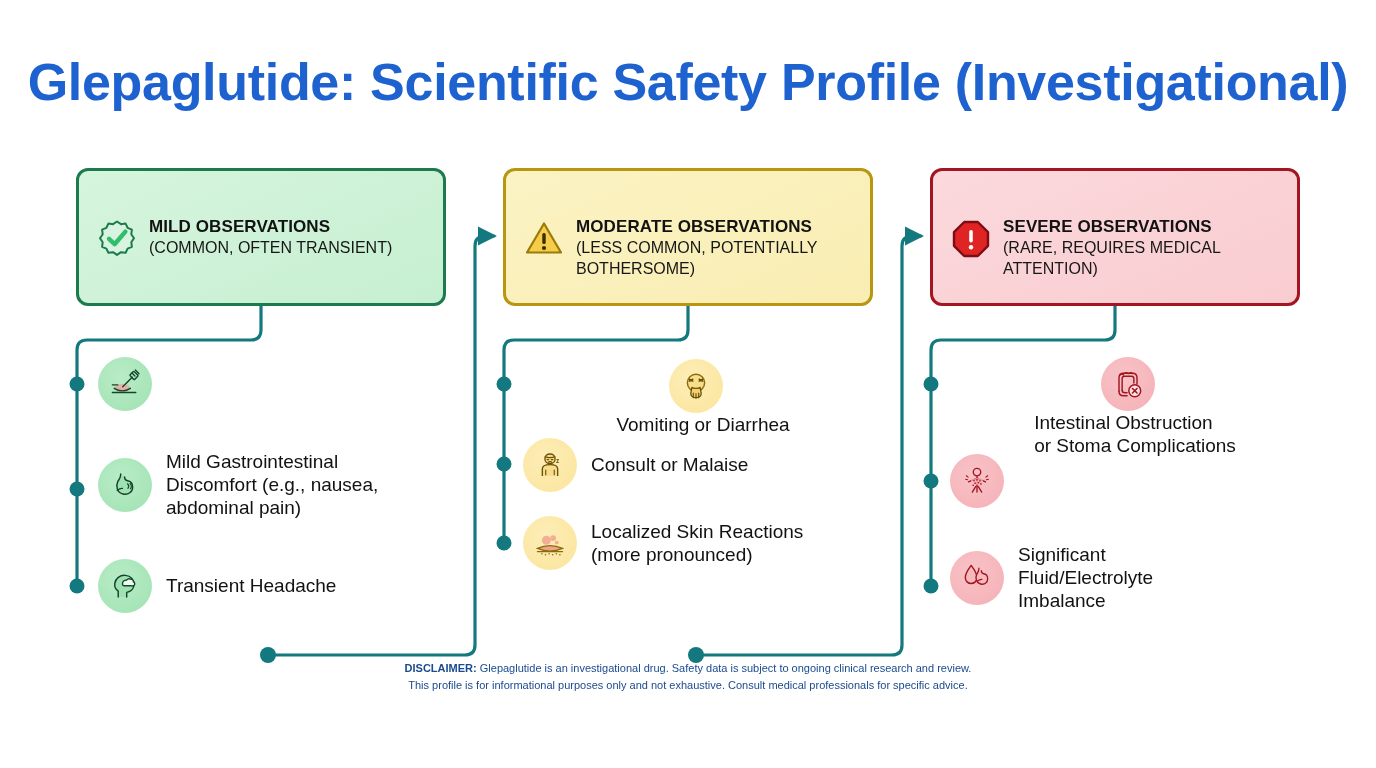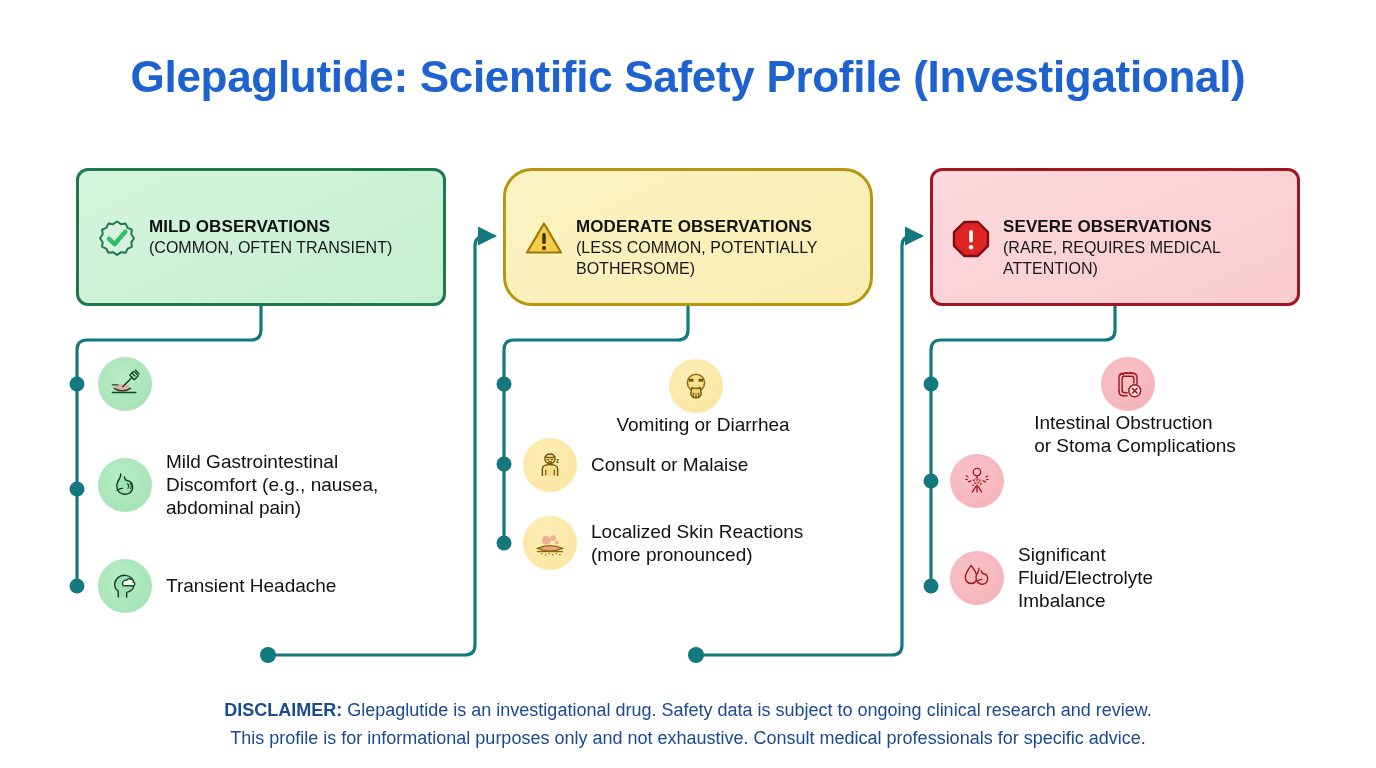--- a/index.html
+++ b/index.html
@@ -22,21 +22,21 @@
     height: 768px;
   }
 
   
   .page-title {
     position: absolute;
     left: 0;
     top: 52px;
     width: 1376px;
     text-align: center;
-    font-size: 44px;
+    font-size: 52px;
     font-weight: bold;
     color: #1e62d0;
     letter-spacing: -0.3px;
     white-space: nowrap;
   }
 
   
   #connectors {
     position: absolute;
     left: 0; top: 0;
@@ -58,21 +58,20 @@
   }
   .card-mild {
     left: 76px; top: 168px; width: 370px; height: 138px;
     background: linear-gradient(155deg, #d6f5dd 0%, #c6efd1 100%);
     border-color: #1d7a4c;
   }
   .card-moderate {
     left: 503px; top: 168px; width: 370px; height: 138px;
     background: linear-gradient(155deg, #fbf3c4 0%, #f9edb2 100%);
     border-color: #b8960f;
-    border-radius: 29px;
   }
   .card-severe {
     left: 930px; top: 168px; width: 370px; height: 138px;
     background: linear-gradient(155deg, #fbd9dc 0%, #f9ccd1 100%);
     border-color: #a31621;
   }
   .card-icon {
     width: 40px; height: 40px;
     flex: 0 0 40px;
     margin-top: 30px;
@@ -119,24 +118,24 @@
     font-size: 19px;
     color: #121212;
     line-height: 1.22;
     white-space: pre-line;
   }
 
   
   .disclaimer {
     position: absolute;
     left: 0;
-    top: 697px;
+    top: 660px;
     width: 1376px;
     text-align: center;
-    font-size: 18px;
+    font-size: 11px;
     color: #1a4a8f;
     line-height: 1.55;
   }
   .disclaimer b { font-weight: bold; }
 </style>
 </head>
 <body>
 
 <div id="stage">
 

